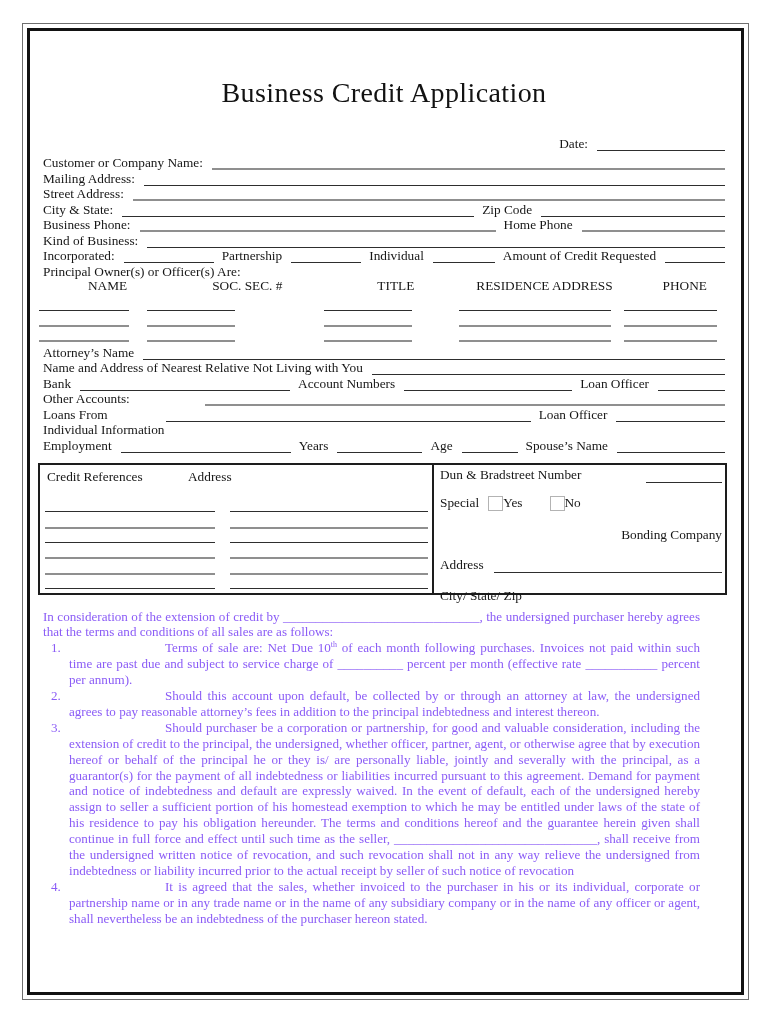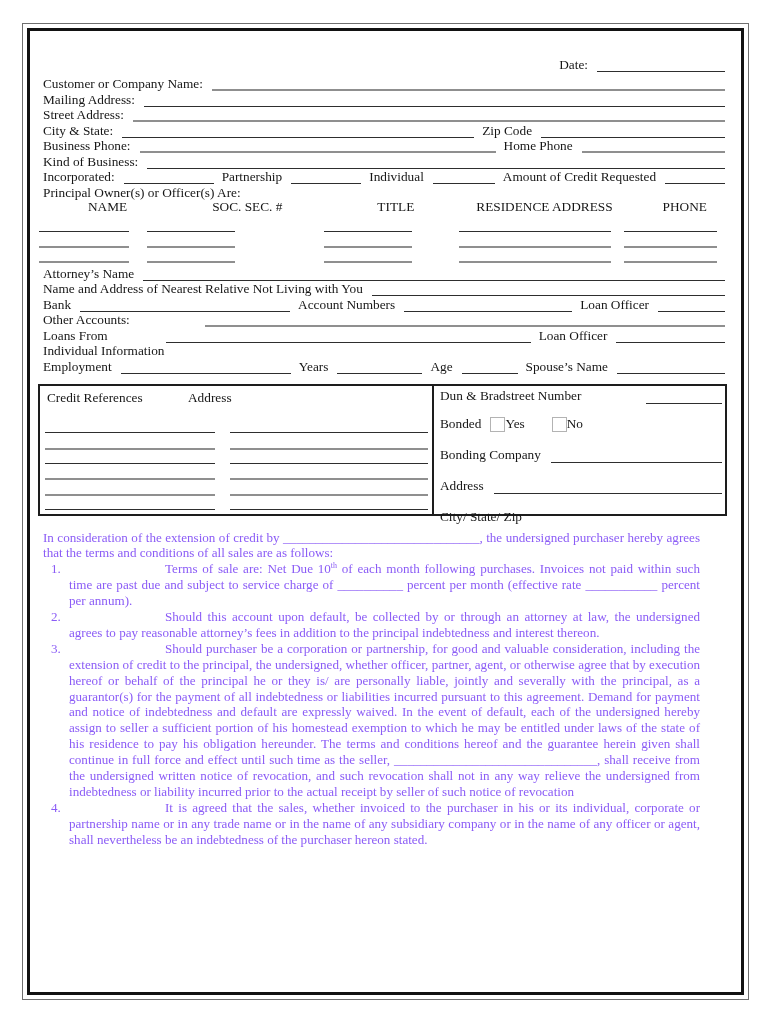--- a/index.html
+++ b/index.html
@@ -42,40 +42,41 @@
   .cb-h{position:absolute;top:5px;line-height:14px;}
   .cb-h.h1{left:7px;font-family:Liberation Serif, serif;} .cb-h.h2{left:148px;}
   .cl{position:absolute;height:0;border-bottom:1.5px solid #2e2e2e;}
   .cl.g{border-bottom:2px solid #8f8f8f;}
   .cl.a{left:5px;width:170px;} .cl.b{left:190px;width:198px;}
   .r1{top:46px;} .r2{top:62px;} .r3{top:77px;} .r4{top:92px;} .r5{top:108px;} .r6{top:123px;}
   .rb{position:absolute;left:6px;right:3px;display:flex;align-items:flex-end;height:15px;white-space:nowrap;}
   .rb .ln{flex:1 1 auto;}
   .rb-dun{top:3px;gap:48px;} .rb-dun .ln{margin-left:17px;}
   .rb-bonded{top:31px;align-items:center;}
-  .rb-bonding{top:62px;} .rb-bonding .ln{margin-left:10px;}
+  .rb-bonding{top:62px;flex-direction:column;} .rb-bonding .ln{margin-left:10px;}
   .rb-addr{top:93px;} .rb-addr .ln{margin-left:10px;}
   .rb-csz{top:124px;}
   .chk{width:13px;height:13px;border:1px solid #b3b3b3;background:#fff;flex:0 0 auto;}
   .chk.first{margin-left:9px;} .chk.second{margin-left:27px;}
 
   
   .terms{margin-top:14px;padding-right:25px;font-size:13.1px;line-height:15.9px;text-align:justify;color:#8b5cf6;}
   .term-item{position:relative;padding-left:26px;text-indent:96px;}
   .term-num{position:absolute;left:8px;top:0;text-indent:0;}
   sup{font-size:8px;line-height:0;}
 </style>
 </head>
 <body>
 
 <div>
   <div class="outer-frame"></div>
   <div class="inner-frame">
     <div class="content">
 
+      <div class="form-title">Business Credit Application</div>
 
       <div class="f-row date-row">
         <span class="lbl">Date:</span>
         <span class="ln w128"></span>
       </div>
 
       <div class="f-row" style="margin-top:4px;">
         <span class="lbl">Customer or Company Name:</span>
         <span class="ln g fill"></span>
       </div>
@@ -217,21 +218,21 @@
           <div class="cl b g r5"></div>
           <div class="cl a r6"></div>
           <div class="cl b r6"></div>
         </div>
         <div class="cb-right">
           <div class="rb rb-dun">
             <span class="lbl">Dun &amp; Bradstreet Number</span>
             <span class="ln"></span>
           </div>
           <div class="rb rb-bonded">
-            <span class="lbl">Bonded</span>
+            <span class="lbl">Special</span>
             <span class="chk first"></span>
             <span class="lbl">Yes</span>
             <span class="chk second"></span>
             <span class="lbl">No</span>
           </div>
           <div class="rb rb-bonding">
             <span class="lbl">Bonding Company</span>
             <span class="ln"></span>
           </div>
           <div class="rb rb-addr">

